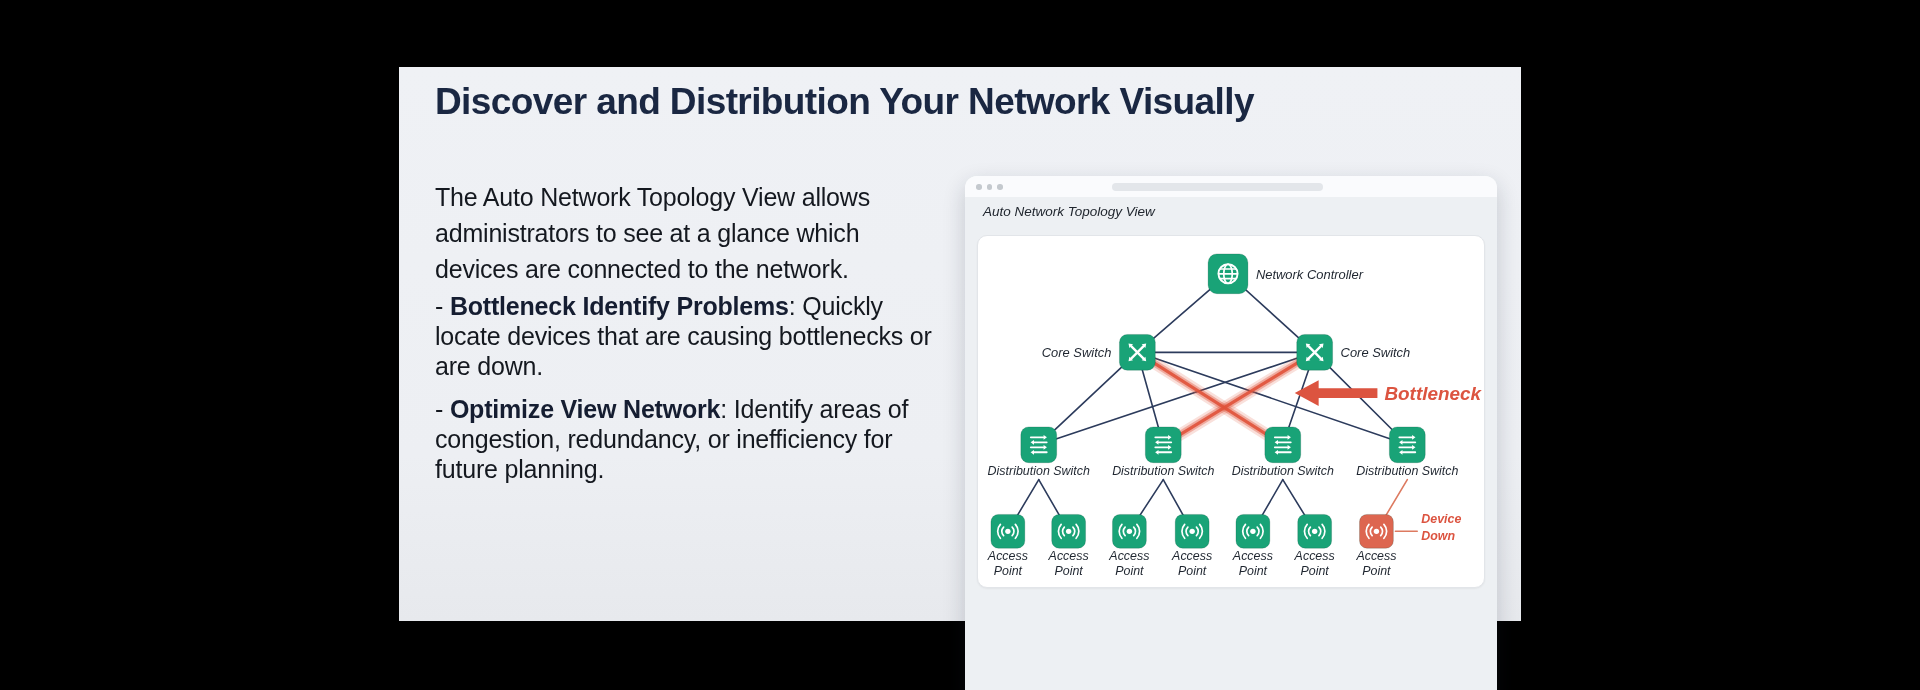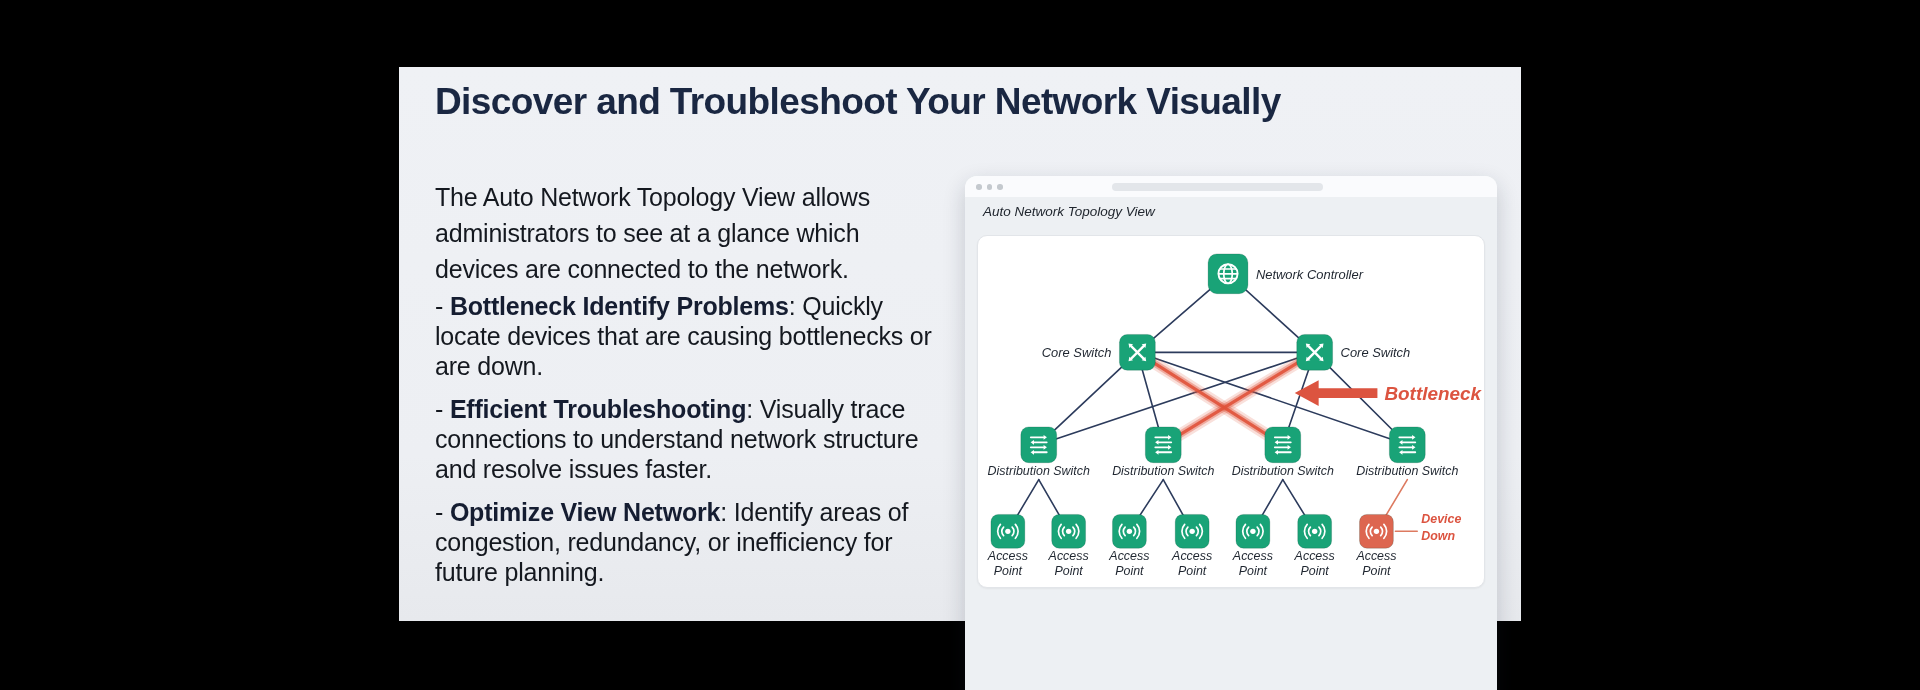--- a/index.html
+++ b/index.html
@@ -25,27 +25,26 @@
   .caption{padding:7px 0 0 18px;font-size:13.5px;color:#20262e;}
   .panel{position:absolute;left:12px;top:59px;width:508px;height:353px;background:#fff;
          border:1px solid #e2e5e9;border-radius:10px;box-sizing:border-box;overflow:hidden;
          box-shadow:0 1px 2px rgba(0,0,0,.05);}
   .panel svg{display:block;width:100%;height:100%;}
 </style>
 </head>
 <body>
 
 <div class="slide">
-  <h1>Discover and Troubleshoot Your Network Visually</h1>
+  <h1>Discover and Distribution Your Network Visually</h1>
 
   <p class="intro">The Auto Network Topology View allows administrators to see at a glance which devices are connected to the network.</p>
 
   <div class="bullets" id="bullets">
       <p class="bullet">- <b>Bottleneck Identify Problems</b>: Quickly locate devices that are causing bottlenecks or are down.</p>
-      <p class="bullet">- <b>Efficient Troubleshooting</b>: Visually trace connections to understand network structure and resolve issues faster.</p>
       <p class="bullet">- <b>Optimize View Network</b>: Identify areas of congestion, redundancy, or inefficiency for future planning.</p>
     </div>
 
   <div class="window">
     <div class="topbar">
       <div class="dots" id="dots">
           <span class="dot"></span>
           <span class="dot"></span>
           <span class="dot"></span>
         </div>

